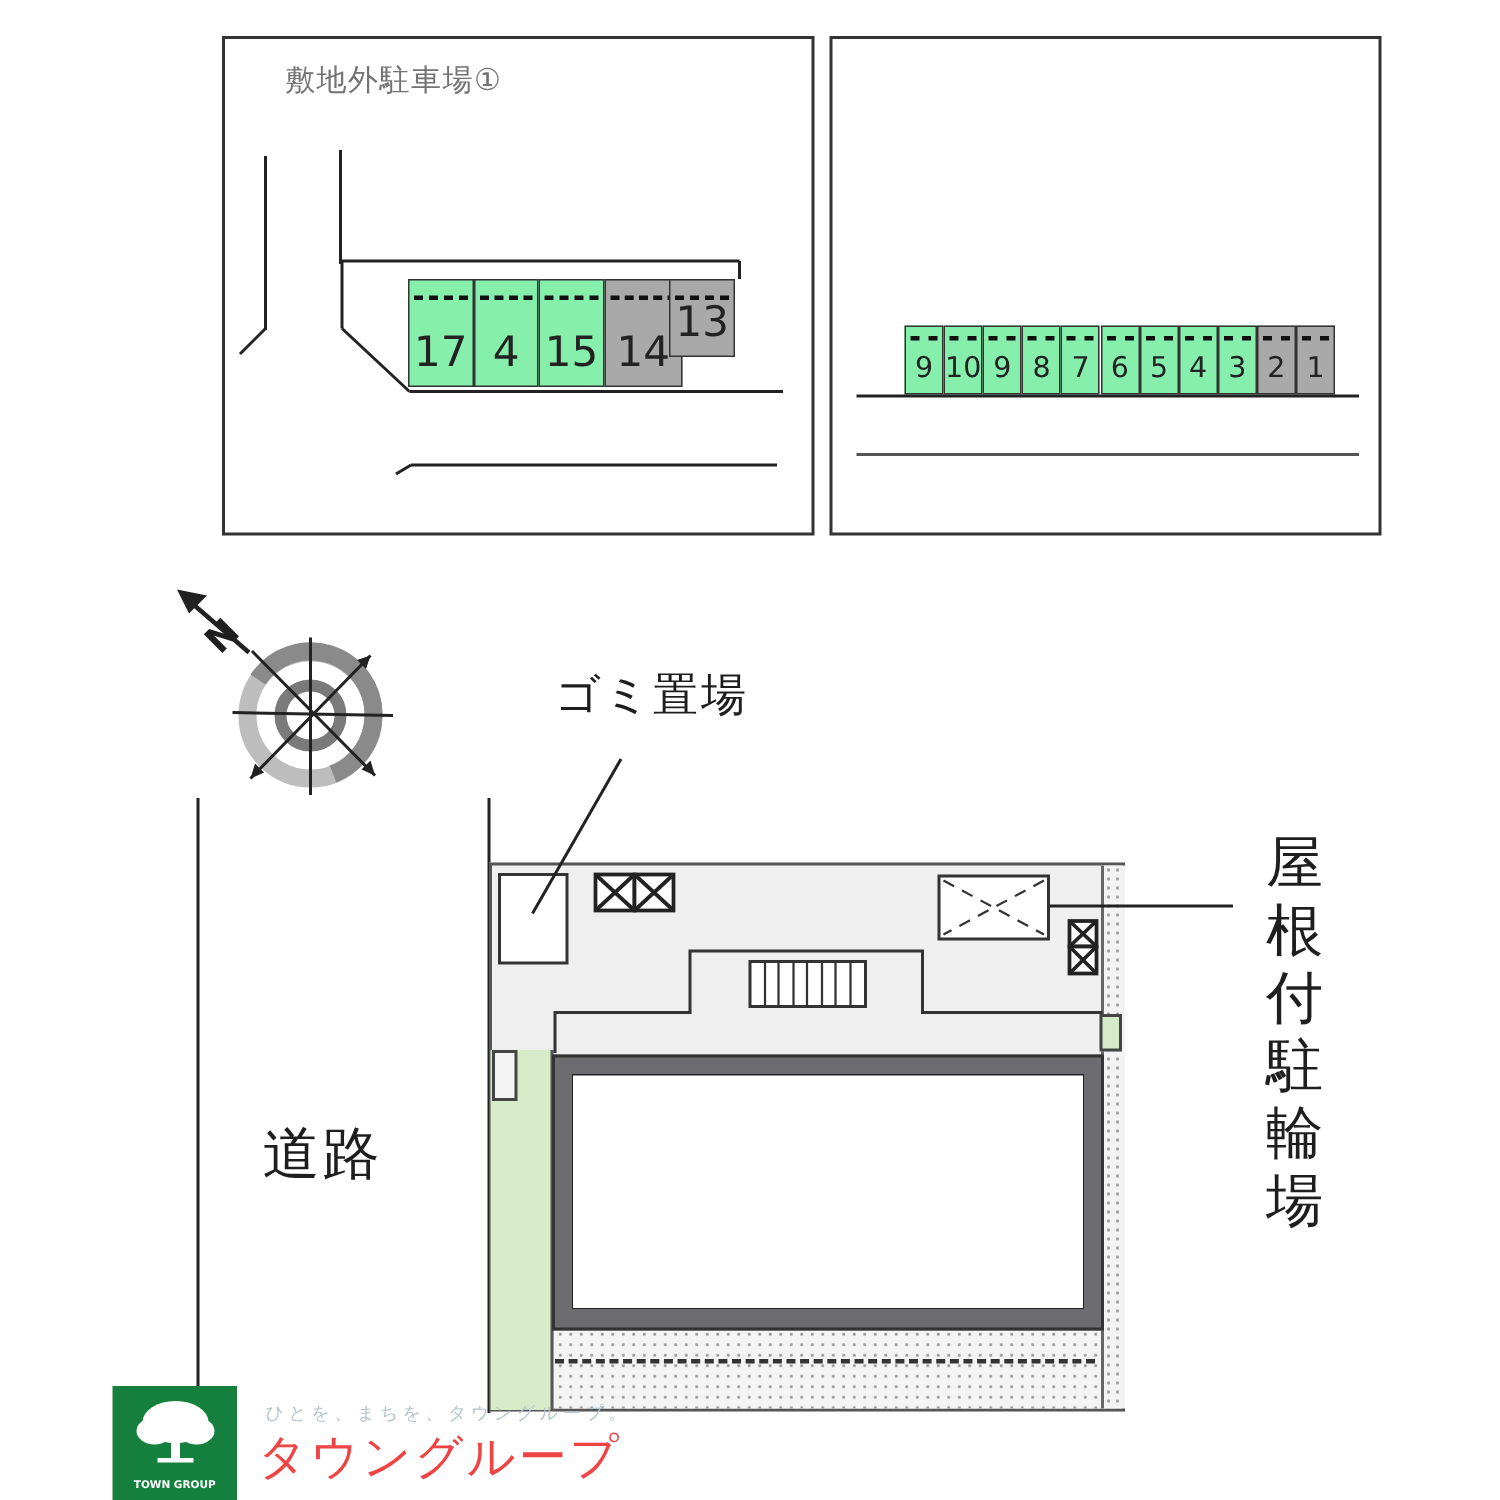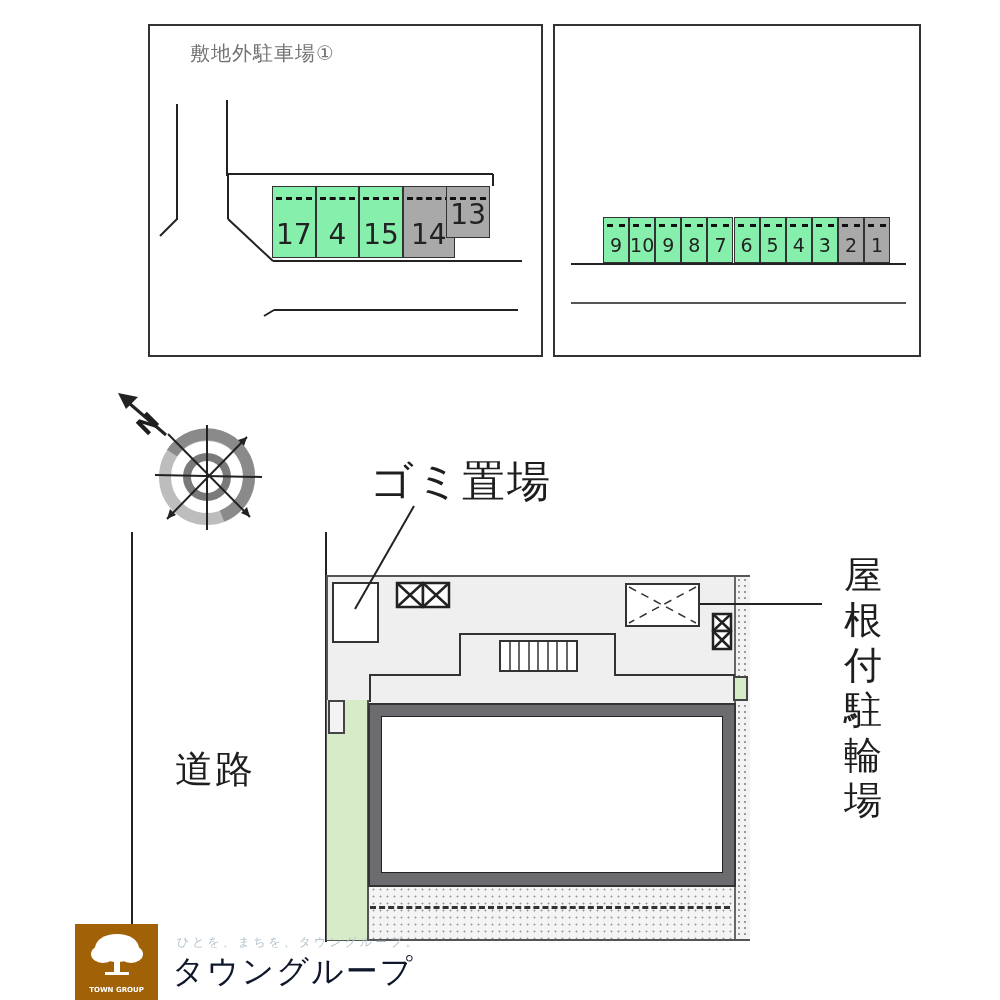--- a/index.html
+++ b/index.html
@@ -118,21 +118,21 @@
   <line x1="57" y1="134" x2="137" y2="52" stroke="#222" stroke-width="2"></line>
   <line x1="58" y1="49" x2="140" y2="132" stroke="#222" stroke-width="2"></line>
   <polygon points="57,134 60,124 66,130" fill="#222"></polygon>
   <polygon points="137,52 128,55 134,61" fill="#222"></polygon>
   <polygon points="140,132 137,122 131,128" fill="#222"></polygon>
   <line x1="12" y1="12" x2="56" y2="50" stroke="#222" stroke-width="3"></line>
   <polygon points="8,8 28,12 16,24" fill="#222"></polygon>
 </svg>
 <div class="label" style="left:138px;top:410px;font-size:24px;font-weight:bold;transform:rotate(-45deg);">N</div>
 
-<div class="label" style="left:370px;top:453px;font-size:43px;letter-spacing:2px;">ゴミ置場</div>
+<div class="label" style="left:370px;top:443px;font-size:30px;letter-spacing:2px;">ゴミ置場</div>
 <div class="label" style="left:175px;top:744px;font-size:38px;letter-spacing:2px;">道路</div>
 <div class="label" style="left:838px;top:553px;font-size:38px;line-height:45px;width:50px;text-align:center;" id="bike-label">
     <div>屋</div>
     <div>根</div>
     <div>付</div>
     <div>駐</div>
     <div>輪</div>
     <div>場</div>
   </div>
 
@@ -190,24 +190,24 @@
       <line x1="538" y1="641" x2="538" y2="671"></line>
     <line x1="548" y1="641" x2="548" y2="671"></line>
       <line x1="557" y1="641" x2="557" y2="671"></line>
     <line x1="567" y1="641" x2="567" y2="671"></line>
   </g>
 </svg>
 
 <div class="abs" style="left:368px;top:703px;width:368px;height:184px;background:#6b6b70;border:2px solid #333;box-sizing:border-box;"></div>
 <div class="abs" style="left:381px;top:716px;width:342px;height:157px;background:#fff;border:1.5px solid #222;box-sizing:border-box;"></div>
 
-<div class="abs" style="left:75px;top:924px;width:83px;height:76px;background:#a16207;">
+<div class="abs" style="left:75px;top:924px;width:83px;height:76px;background:#15803d;">
   <svg style="left:14px;top:6px;" width="56" height="50">
     <ellipse cx="28" cy="18" rx="22" ry="14" fill="#fff"></ellipse>
     <ellipse cx="14" cy="24" rx="12" ry="9" fill="#fff"></ellipse>
     <ellipse cx="42" cy="24" rx="12" ry="9" fill="#fff"></ellipse>
     <rect x="25" y="26" width="6" height="18" fill="#fff"></rect>
     <rect x="16" y="42" width="24" height="3" fill="#fff"></rect>
   </svg>
   <div class="label" style="left:0;width:83px;text-align:center;top:62px;font-size:7px;color:#fff;font-weight:bold;">TOWN GROUP</div>
 </div>
 <div class="label" style="left:177px;top:934px;font-size:12px;color:#b4c4cc;letter-spacing:3px;">ひとを、まちを、タウングループ。</div>
-<div class="label" style="left:172px;top:950px;font-size:32px;color:#0f172a;letter-spacing:2px;">タウングループ</div>
+<div class="label" style="left:172px;top:950px;font-size:32px;color:#ef4444;letter-spacing:2px;">タウングループ</div>
 
 </body></html>

